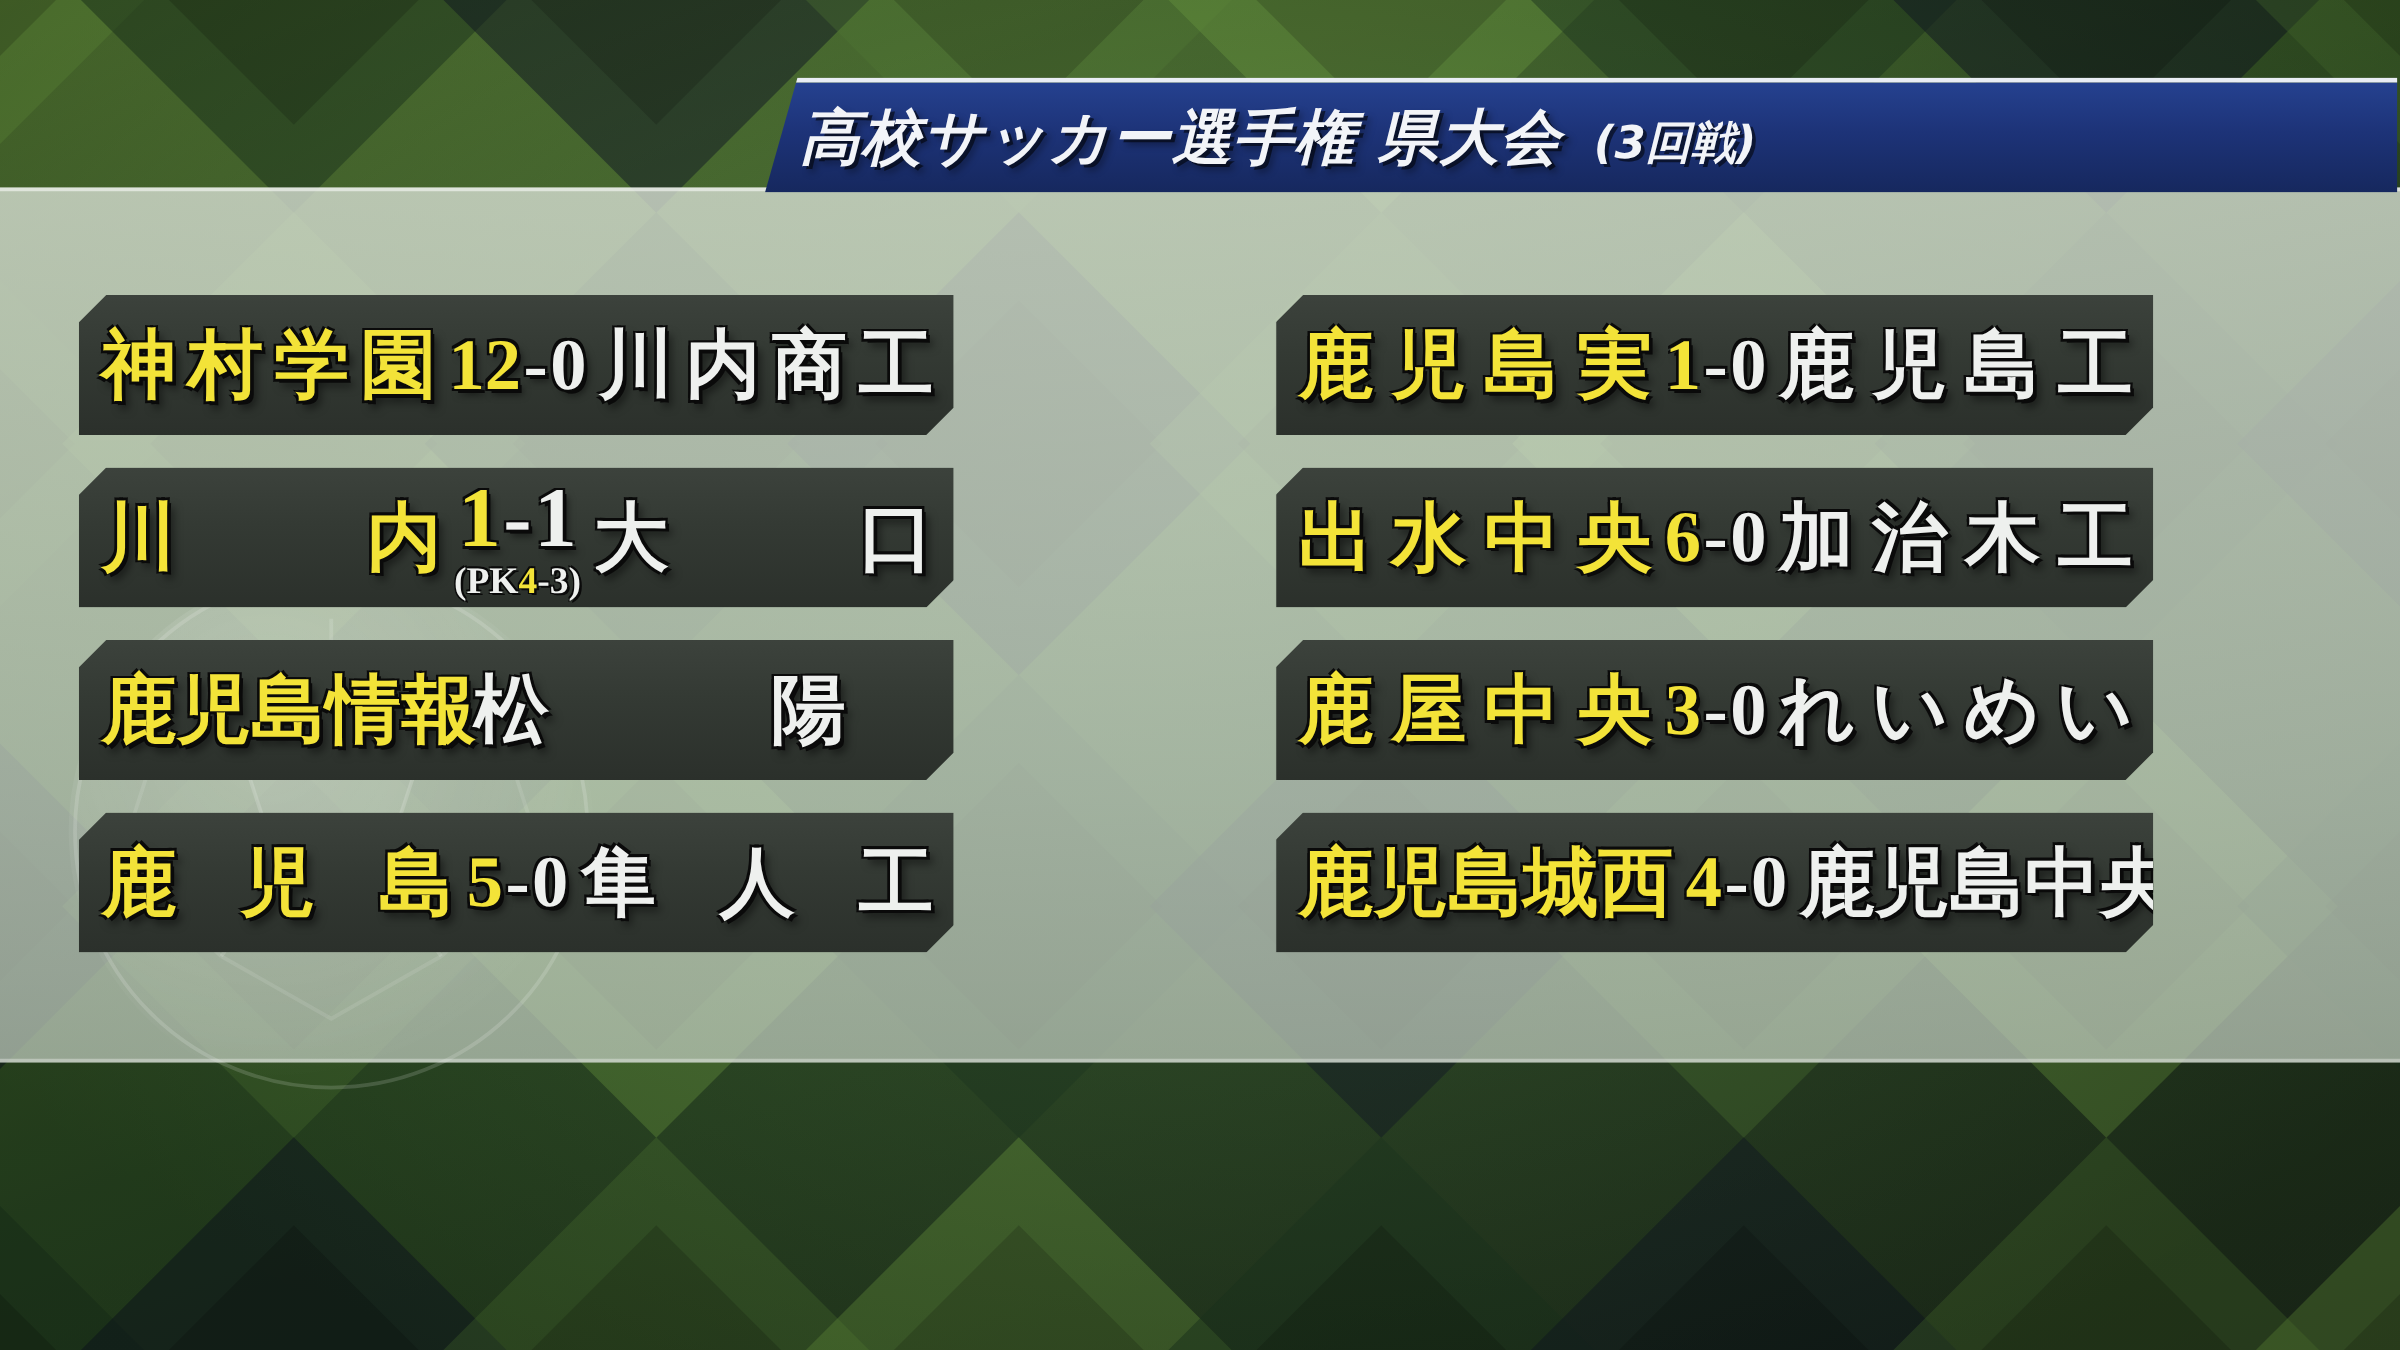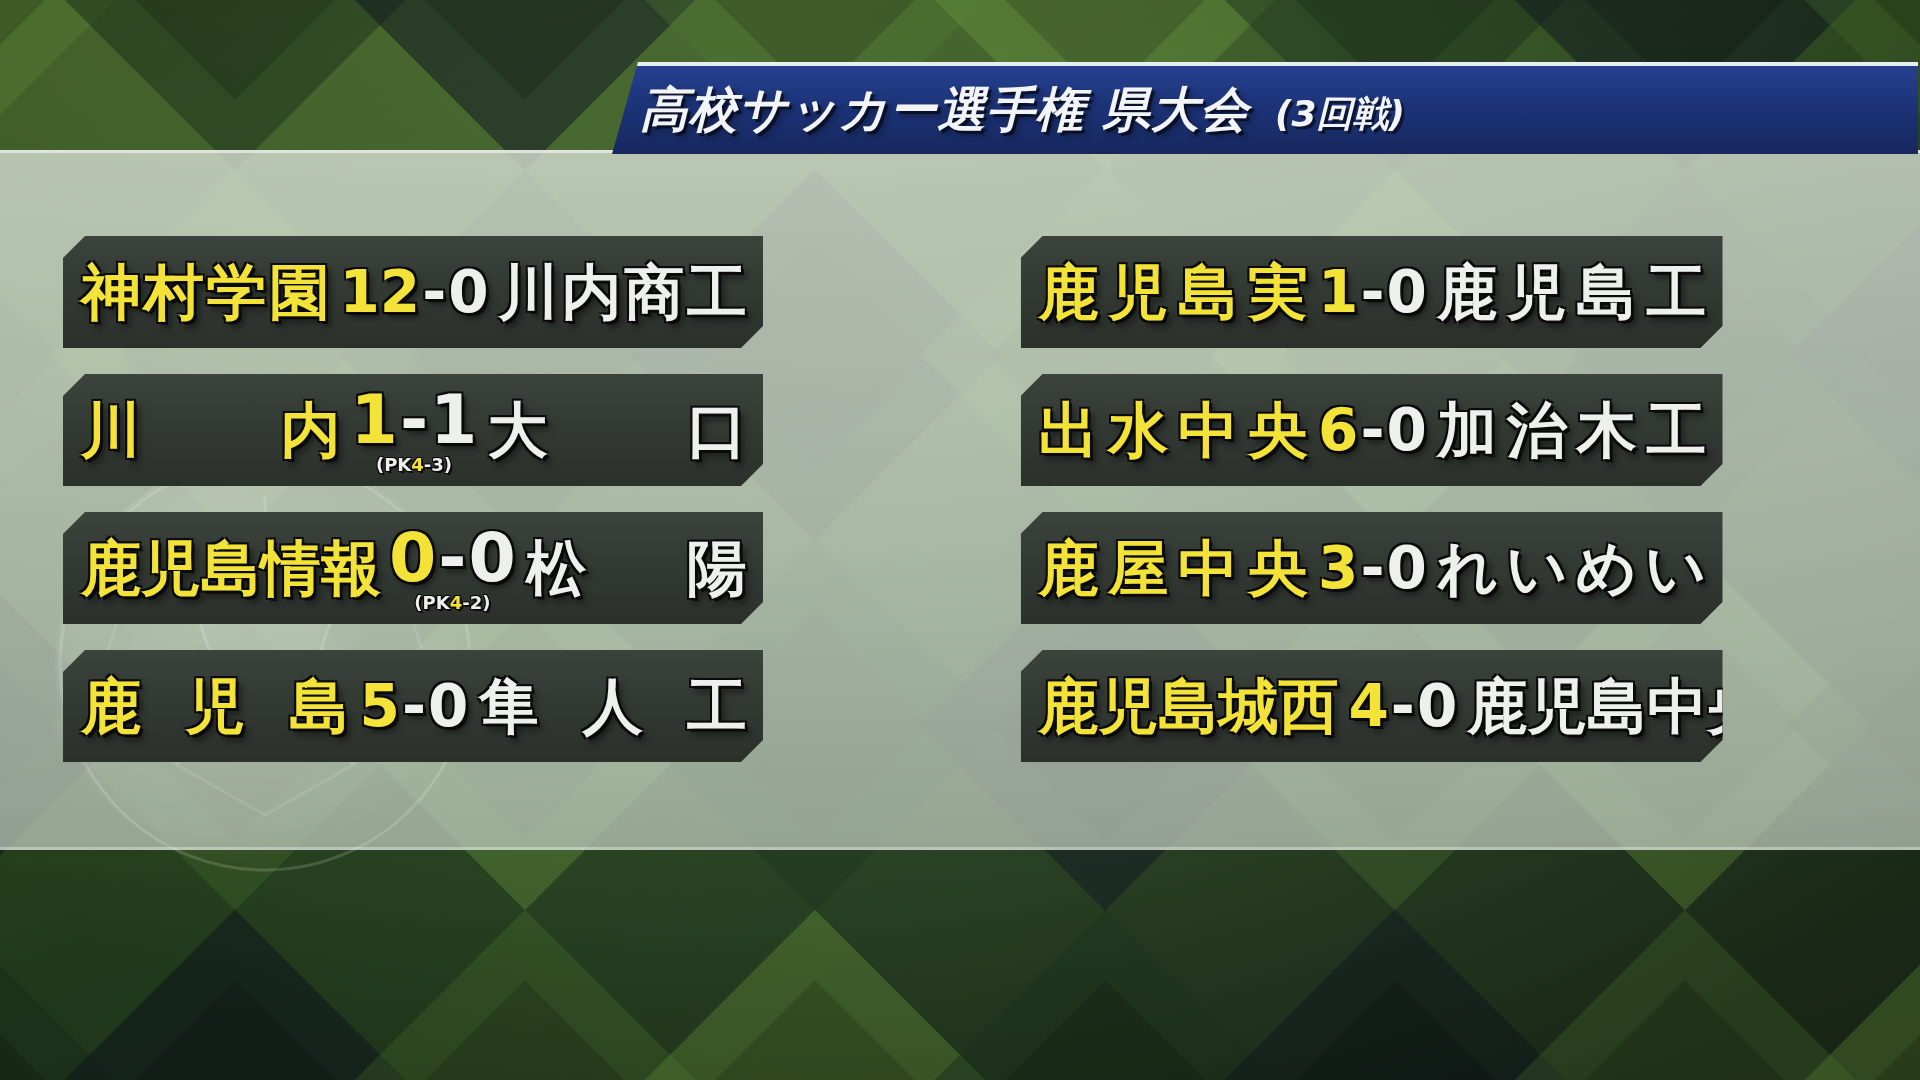--- a/index.html
+++ b/index.html
@@ -129,31 +129,31 @@
     text-shadow:3px 3px 0 #0a0a0a, -2px -2px 0 #0a0a0a, 2px -2px 0 #0a0a0a, -2px 2px 0 #0a0a0a, 5px 6px 7px rgba(0,0,0,0.5);
     display:flex;justify-content:space-between;
     font-family:"DejaVu Sans","Liberation Sans",sans-serif;
   }
   .team span{display:inline-block;}
   .winner{color:#f3e338;}
   .loser{color:#eef0ee;}
 
   .score-wrap{
     display:flex;flex-direction:column;align-items:center;justify-content:flex-start;
-    margin:0 10px;line-height:1;
+    margin:0 10px;line-height:1;font-family:Liberation Serif, serif;
   }
   .score{
     font-size:58px;font-weight:bold;line-height:1;white-space:nowrap;
     text-shadow:3px 3px 0 #0a0a0a, -2px -2px 0 #0a0a0a, 2px -2px 0 #0a0a0a, -2px 2px 0 #0a0a0a, 4px 5px 6px rgba(0,0,0,0.5);
   }
   .score .sL{color:#f3e338;}
   .score .dash{color:#eef0ee;padding:0 2px;}
   .score .sR{color:#eef0ee;}
   .pk{
-    font-size:18px;font-weight:bold;line-height:1;margin-top:2px;
+    font-size:30px;font-weight:bold;line-height:1;margin-top:2px;
     color:#eef0ee;white-space:nowrap;
     text-shadow:2px 2px 0 #0a0a0a,-1px -1px 0 #0a0a0a,1px -1px 0 #0a0a0a,-1px 1px 0 #0a0a0a;
   }
   .pk .pkw{color:#f3e338;}
   .has-pk .score{font-size:68px;}
 
   
   .w-left-4  {width:298px;}
   .w-left-3  {width:298px;}
   .w-left-2  {width:298px;}
@@ -259,24 +259,20 @@
       </div>
       <div class="bar has-pk">
         <div class="row-inner">
           <div class="team winner w-left-4">
             <span>鹿</span>
             <span>児</span>
             <span>島</span>
             <span>情</span>
             <span>報</span>
           </div>
-          <div class="score-wrap">
-            <div class="score"><span class="sL">0</span><span class="dash">-</span><span class="sR">0</span></div>
-            <div class="pk"><span>(PK</span><span class="pkw">4</span><span>-</span><span>2</span><span>)</span></div>
-          </div>
           <div class="team loser w-left-2">
             <span>松</span>
             <span>陽</span>
           </div>
         </div>
       </div>
       <div class="bar">
         <div class="row-inner">
           <div class="team winner w-left-3">
             <span>鹿</span>

